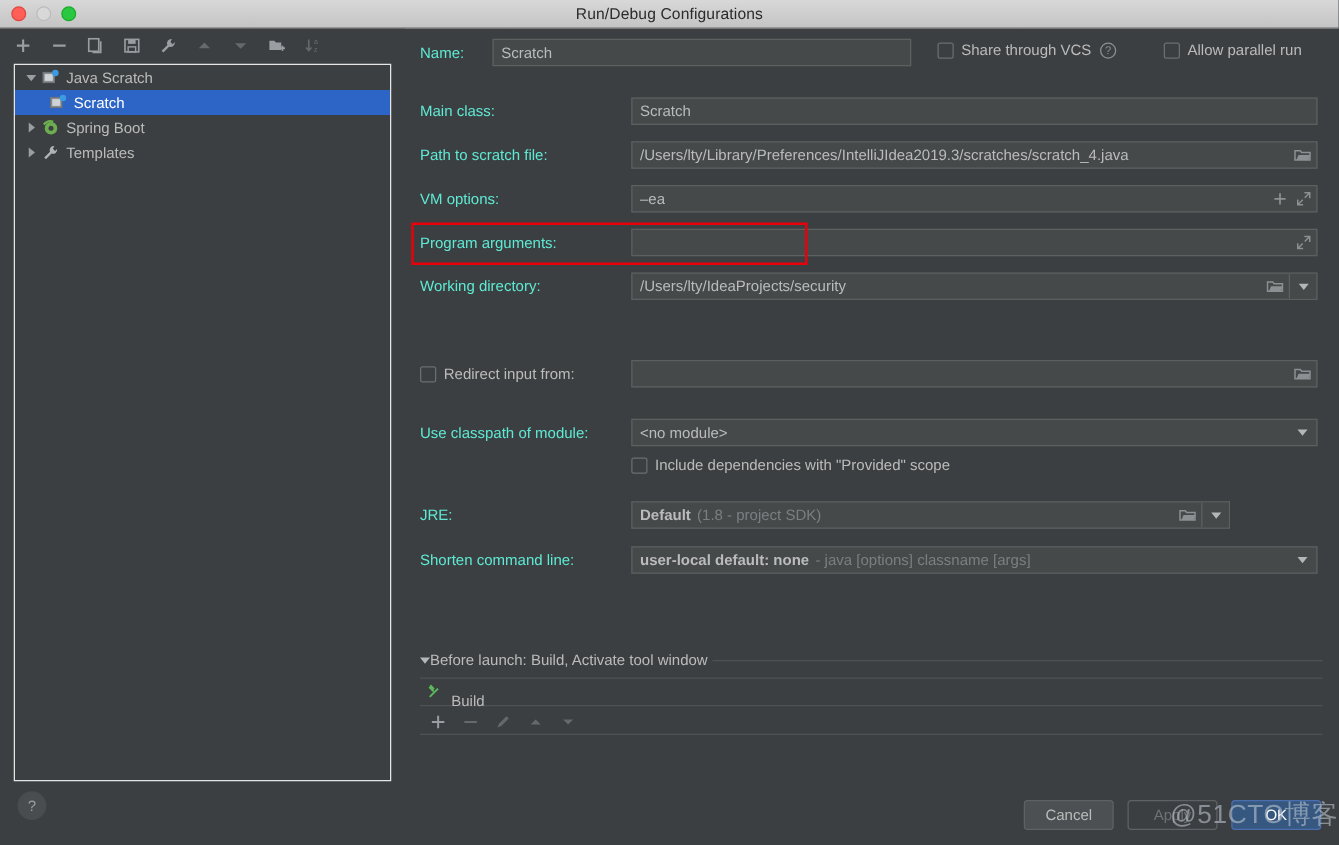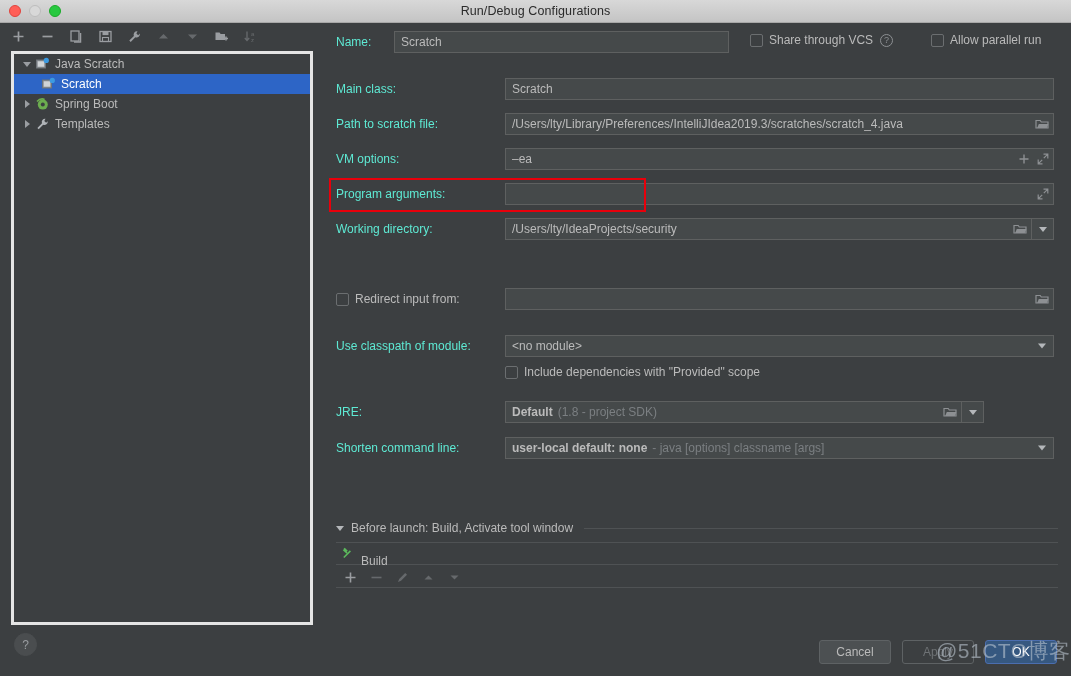--- a/index.html
+++ b/index.html
@@ -69,21 +69,21 @@
     color: #9a9da1;
   }
   .tbicon.dim { opacity: .45; }
   .tbicon svg { display: block; }
 
   #tree {
     position: absolute;
     left: 11px; top: 28px;
     width: 302px; height: 574px;
     background: #3c3f41;
-    border: 3px solid #e5e5e5;
+    border: 1px solid #e5e5e5;
     overflow: hidden;
   }
   .trow {
     display: flex;
     align-items: center;
     height: 20px;
     padding-left: 6px;
     color: #bbbbbb;
     font-size: 12px;
     white-space: nowrap;
@@ -213,21 +213,21 @@
     font-size: 9px;
     display: flex; align-items: center; justify-content: center;
     line-height: 1;
   }
 
   
   #blHeader {
     position: absolute;
     left: 12px; top: 498px;
     width: 722px;
-    display: flex; align-items: center; gap: 7px;
+    display: flex; align-items: center; 
   }
   #blHeader .caret {
     width: 0; height: 0;
     border-left: 4.5px solid transparent;
     border-right: 4.5px solid transparent;
     border-top: 5px solid #b4b7ba;
   }
   #blHeader .htxt { font-size: 12px; color: #bbbbbb; white-space: nowrap; }
   #blHeader .hline { flex: 1; height: 1px; background: #4f5254; margin-left: 4px; }
 

